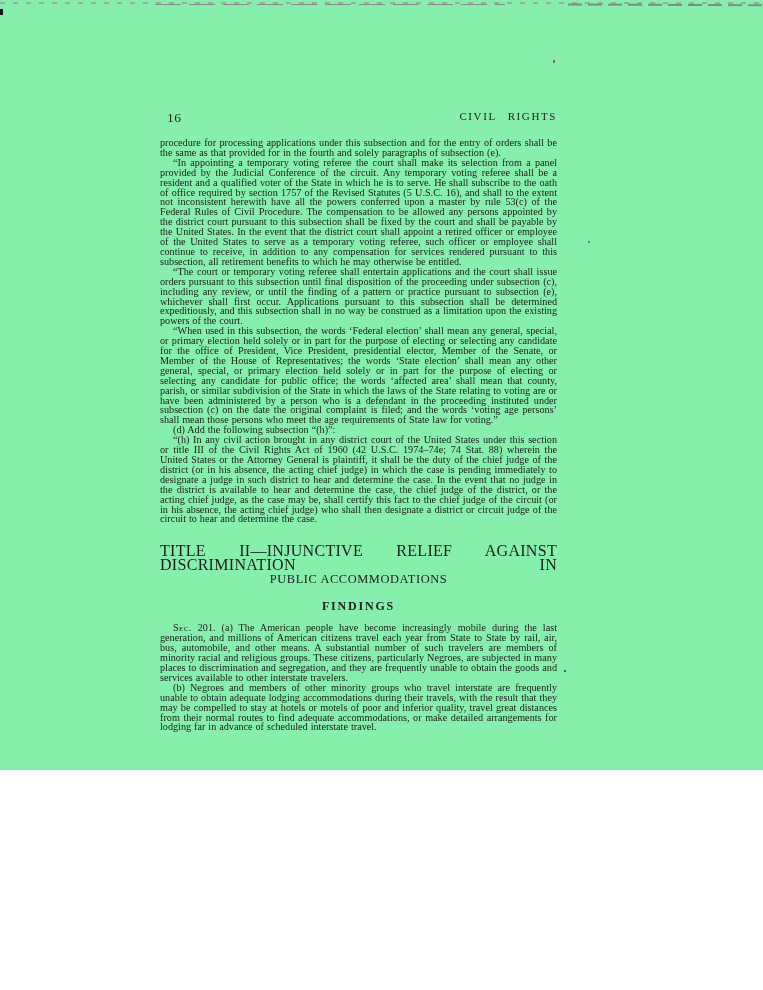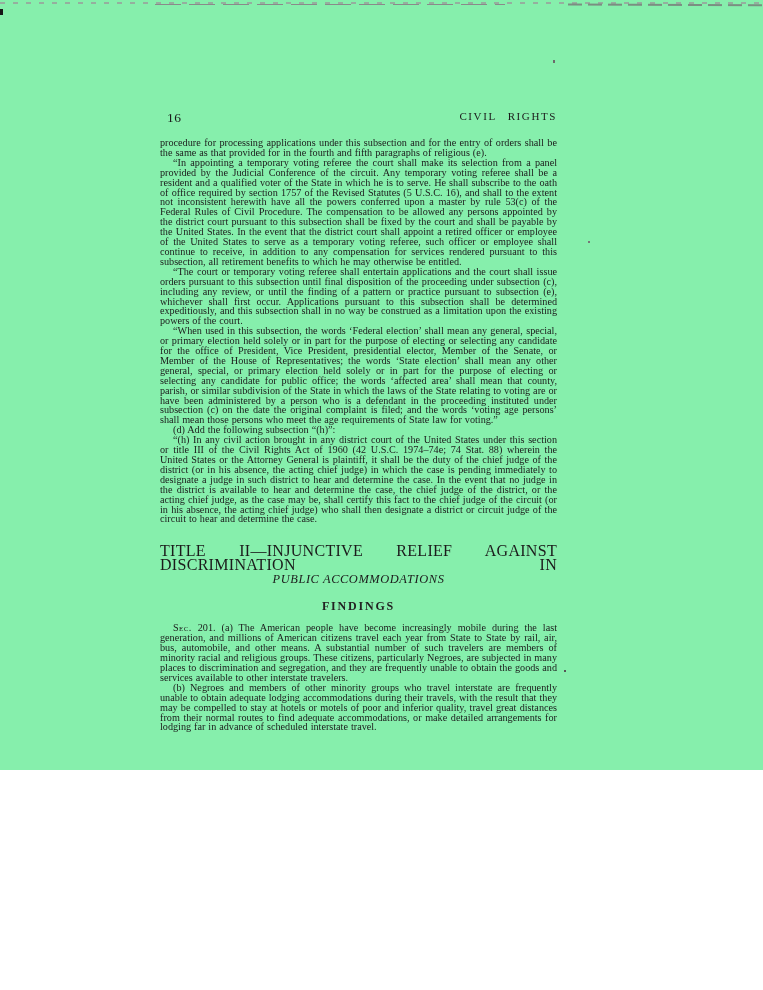--- a/index.html
+++ b/index.html
@@ -58,21 +58,20 @@
   }
   .bodytext p.indent{text-indent:13px;}
   .title-block{margin-top:20px;}
   .title-line1{
     font-size:16px;line-height:14px;letter-spacing:.3px;
     text-align:justify;text-align-last:justify;
   }
   .title-line2{
     font-size:12.4px;line-height:14px;letter-spacing:.6px;
     text-align:center;
-    font-style:italic;
   }
   .findings-heading{
     margin-top:13px;margin-bottom:9px;
     text-align:center;font-size:12px;letter-spacing:1.8px;
     font-weight:bold;color:#222;
   }
   .sc{font-variant:small-caps;letter-spacing:.4px;}
 </style>
 </head>
 <body>
@@ -90,21 +89,21 @@
   <div class="artifact bottom-mark"></div>
 
   <div class="column">
 
     <div class="header-row">
       <span class="page-num">16</span>
       <div class="running-head">CIVIL RIGHTS</div>
     </div>
 
     <div class="bodytext">
-      <p>procedure for processing applications under this subsection and for the entry of orders shall be the same as that provided for in the fourth and fifth paragraphs of religious (e).</p>
+      <p>procedure for processing applications under this subsection and for the entry of orders shall be the same as that provided for in the fourth and solely paragraphs of subsection (e).</p>
       <p class="indent">“In appointing a temporary voting referee the court shall make its selection from a panel provided by the Judicial Conference of the circuit. Any temporary voting referee shall be a resident and a qualified voter of the State in which he is to serve. He shall subscribe to the oath of office required by section 1757 of the Revised Statutes (5 U.S.C. 16), and shall to the extent not inconsistent herewith have all the powers conferred upon a master by rule 53(c) of the Federal Rules of Civil Procedure. The compensation to be allowed any persons appointed by the district court pursuant to this subsection shall be fixed by the court and shall be payable by the United States. In the event that the district court shall appoint a retired officer or employee of the United States to serve as a temporary voting referee, such officer or employee shall continue to receive, in addition to any compensation for services rendered pursuant to this subsection, all retirement benefits to which he may otherwise be entitled.</p>
       <p class="indent">“The court or temporary voting referee shall entertain applications and the court shall issue orders pursuant to this subsection until final disposition of the proceeding under subsection (c), including any review, or until the finding of a pattern or practice pursuant to subsection (e), whichever shall first occur. Applications pursuant to this subsection shall be determined expeditiously, and this subsection shall in no way be construed as a limitation upon the existing powers of the court.</p>
       <p class="indent">“When used in this subsection, the words ‘Federal election’ shall mean any general, special, or primary election held solely or in part for the purpose of electing or selecting any candidate for the office of President, Vice President, presidential elector, Member of the Senate, or Member of the House of Representatives; the words ‘State election’ shall mean any other general, special, or primary election held solely or in part for the purpose of electing or selecting any candidate for public office; the words ‘affected area’ shall mean that county, parish, or similar subdivision of the State in which the laws of the State relating to voting are or have been administered by a person who is a defendant in the proceeding instituted under subsection (c) on the date the original complaint is filed; and the words ‘voting age persons’ shall mean those persons who meet the age requirements of State law for voting.”</p>
       <p class="indent">(d) Add the following subsection “(h)”:</p>
       <p class="indent">“(h) In any civil action brought in any district court of the United States under this section or title III of the Civil Rights Act of 1960 (42 U.S.C. 1974–74e; 74 Stat. 88) wherein the United States or the Attorney General is plaintiff, it shall be the duty of the chief judge of the district (or in his absence, the acting chief judge) in which the case is pending immediately to designate a judge in such district to hear and determine the case. In the event that no judge in the district is available to hear and determine the case, the chief judge of the district, or the acting chief judge, as the case may be, shall certify this fact to the chief judge of the circuit (or in his absence, the acting chief judge) who shall then designate a district or circuit judge of the circuit to hear and determine the case.</p>
     </div>
 
     <div class="title-block">
       <div class="title-line1">TITLE II—INJUNCTIVE RELIEF AGAINST DISCRIMINATION IN</div>
       <div class="title-line2">PUBLIC ACCOMMODATIONS</div>

